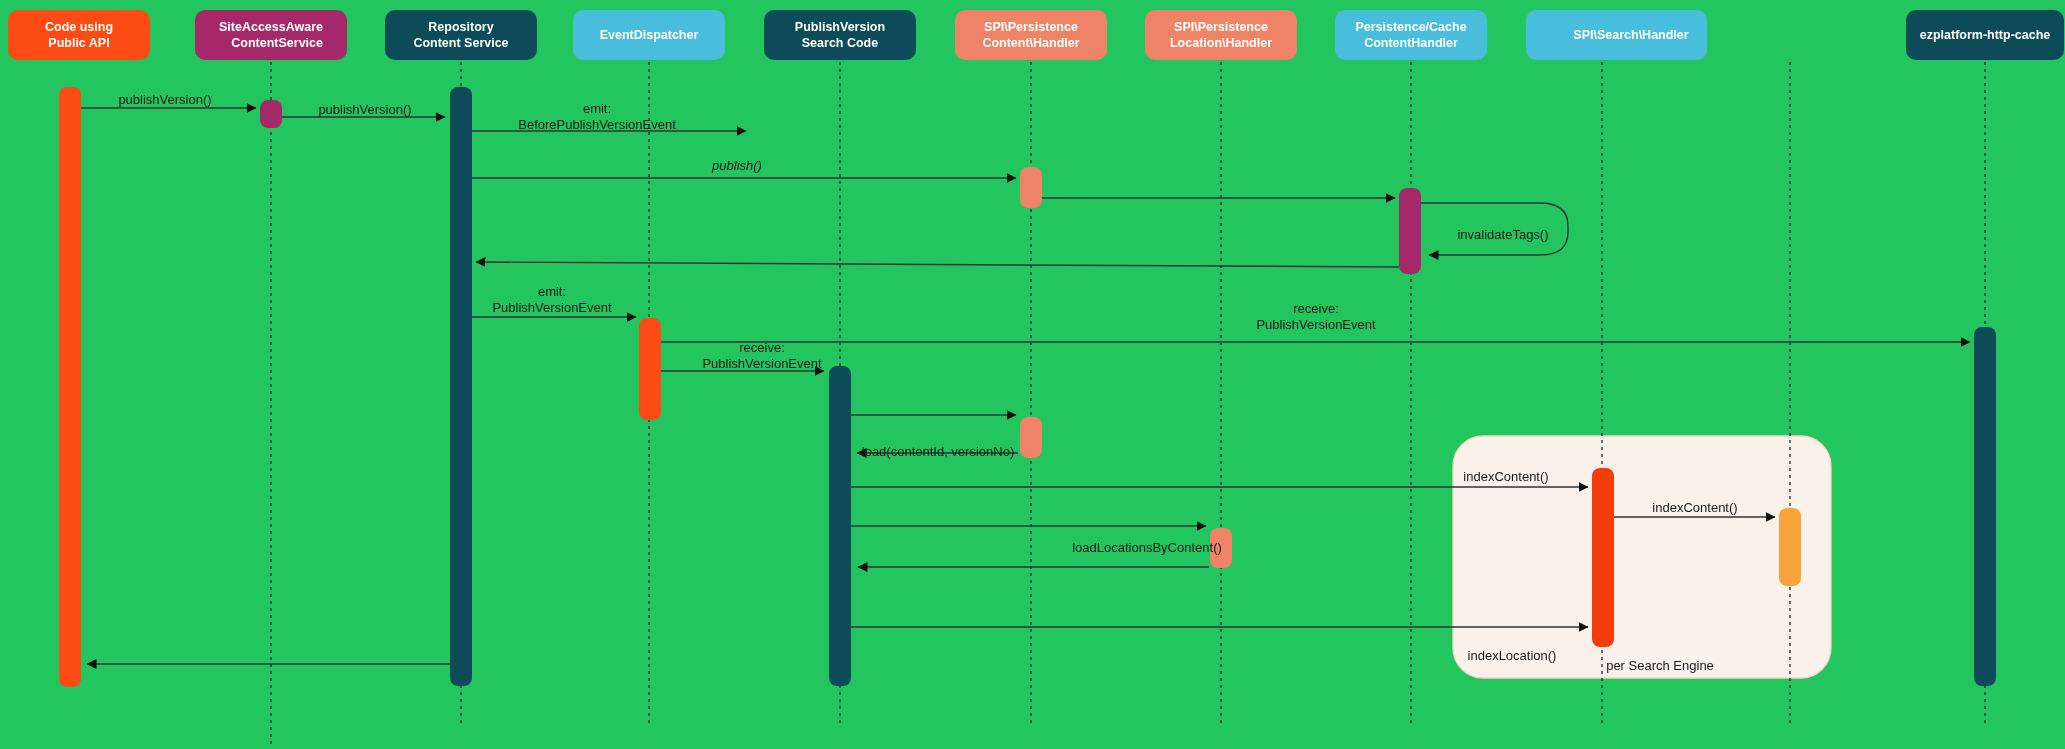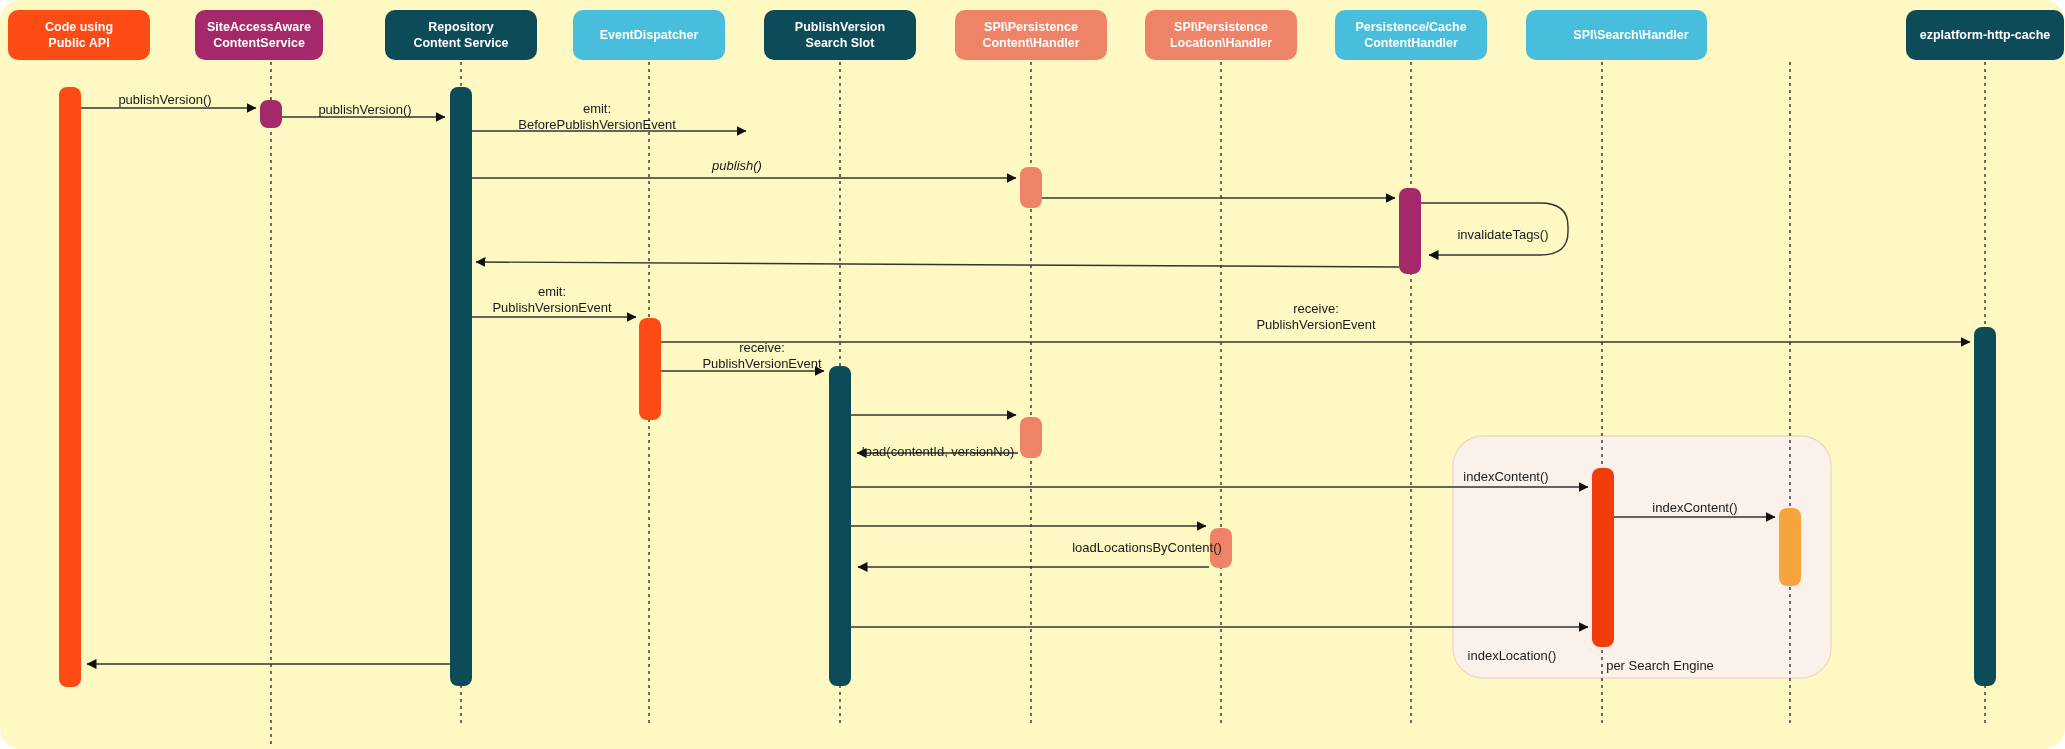--- a/index.html
+++ b/index.html
@@ -1,22 +1,21 @@
 <!DOCTYPE html>
 <html><head>
 <meta charset="utf-8">
 <style>
   html,body{margin:0;padding:0;background:#ffffff;}
   #canvas{
     position:relative;
     width:2065px;height:749px;
-    background:#fef9c3;
+    background:#22c55e;
     font-family:"Liberation Sans", sans-serif;
     overflow:hidden;
-    border-radius:21px;
   }
   #wires{position:absolute;left:0;top:0;z-index:1;}
   .actor{
     position:absolute;top:10px;height:50px;
     border-radius:10px;
     display:flex;align-items:center;justify-content:center;
     text-align:center;color:#ffffff;
     font-size:12.5px;font-weight:600;line-height:1.3;
     white-space:pre-line;z-index:3;
   }
@@ -94,27 +93,27 @@
   <div class="bar c-salmon" style="left:1020px;top:167px; height:41px;"></div>
   <div class="bar c-salmon" style="left:1020px;top:417px; height:41px;"></div>
   <div class="bar c-salmon" style="left:1210px;top:528px; height:40px;"></div>
   <div class="bar c-magenta" style="left:1399px;top:188px; height:86px;"></div>
   <div class="bar c-red" style="left:1592px;top:468px; height:179px;"></div>
   <div class="bar c-amber" style="left:1779px;top:508px; height:78px;"></div>
   <div class="bar c-teal" style="left:1974px;top:327px; height:359px;"></div>
 
   <div class="actor c-orange" style="left:8px;   width:142px;">Code using
 Public API</div>
-  <div class="actor c-magenta" style="left:195px; width:128px;">SiteAccessAware
+  <div class="actor c-magenta" style="left:195px; width:152px;text-align:right;">SiteAccessAware
 ContentService</div>
   <div class="actor c-teal" style="left:385px; width:152px;">Repository
 Content Service</div>
   <div class="actor c-blue" style="left:573px; width:152px;">EventDispatcher</div>
   <div class="actor c-teal" style="left:764px; width:152px;">PublishVersion
-Search Slot</div>
+Search Code</div>
   <div class="actor c-salmon" style="left:955px; width:152px;">SPI\Persistence
 Content\Handler</div>
   <div class="actor c-salmon" style="left:1145px;width:152px;">SPI\Persistence
 Location\Handler</div>
   <div class="actor c-blue" style="left:1335px;width:152px;">Persistence/Cache
 ContentHandler</div>
   <div class="actor c-blue" style="left:1526px;width:152px;padding-left:29px;">SPI\Search\Handler</div>
   <div class="actor c-teal" style="left:1906px;width:158px;">ezplatform-http-cache</div>
 
   <div class="msg" style="left:165px; top:100px;">publishVersion()</div>

